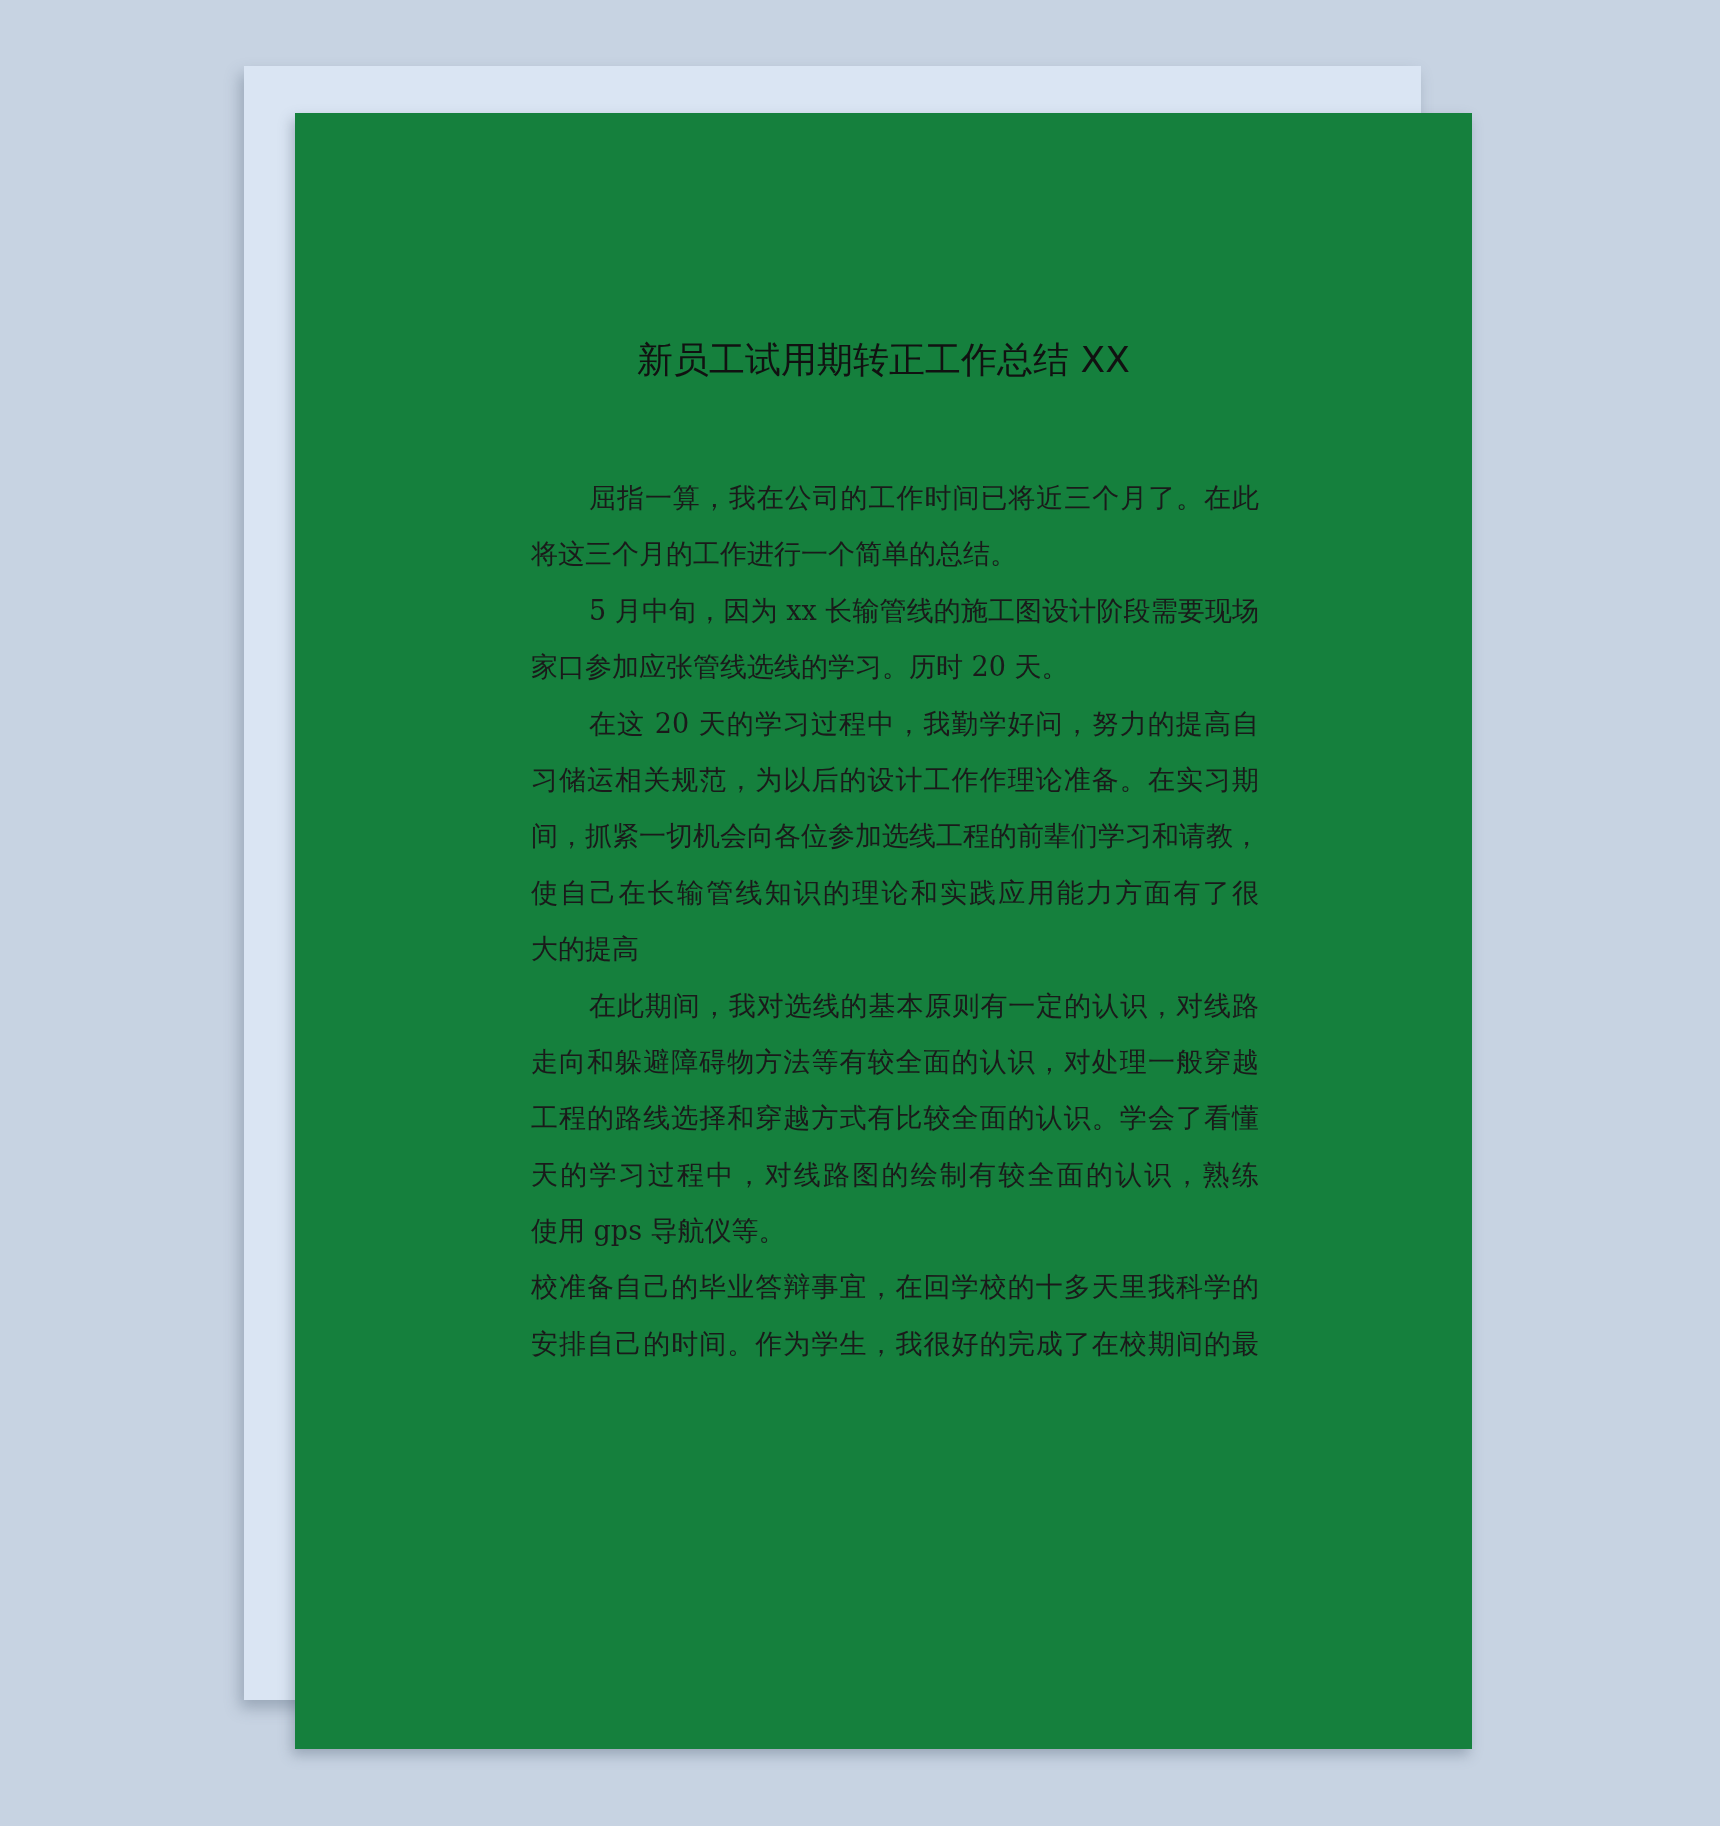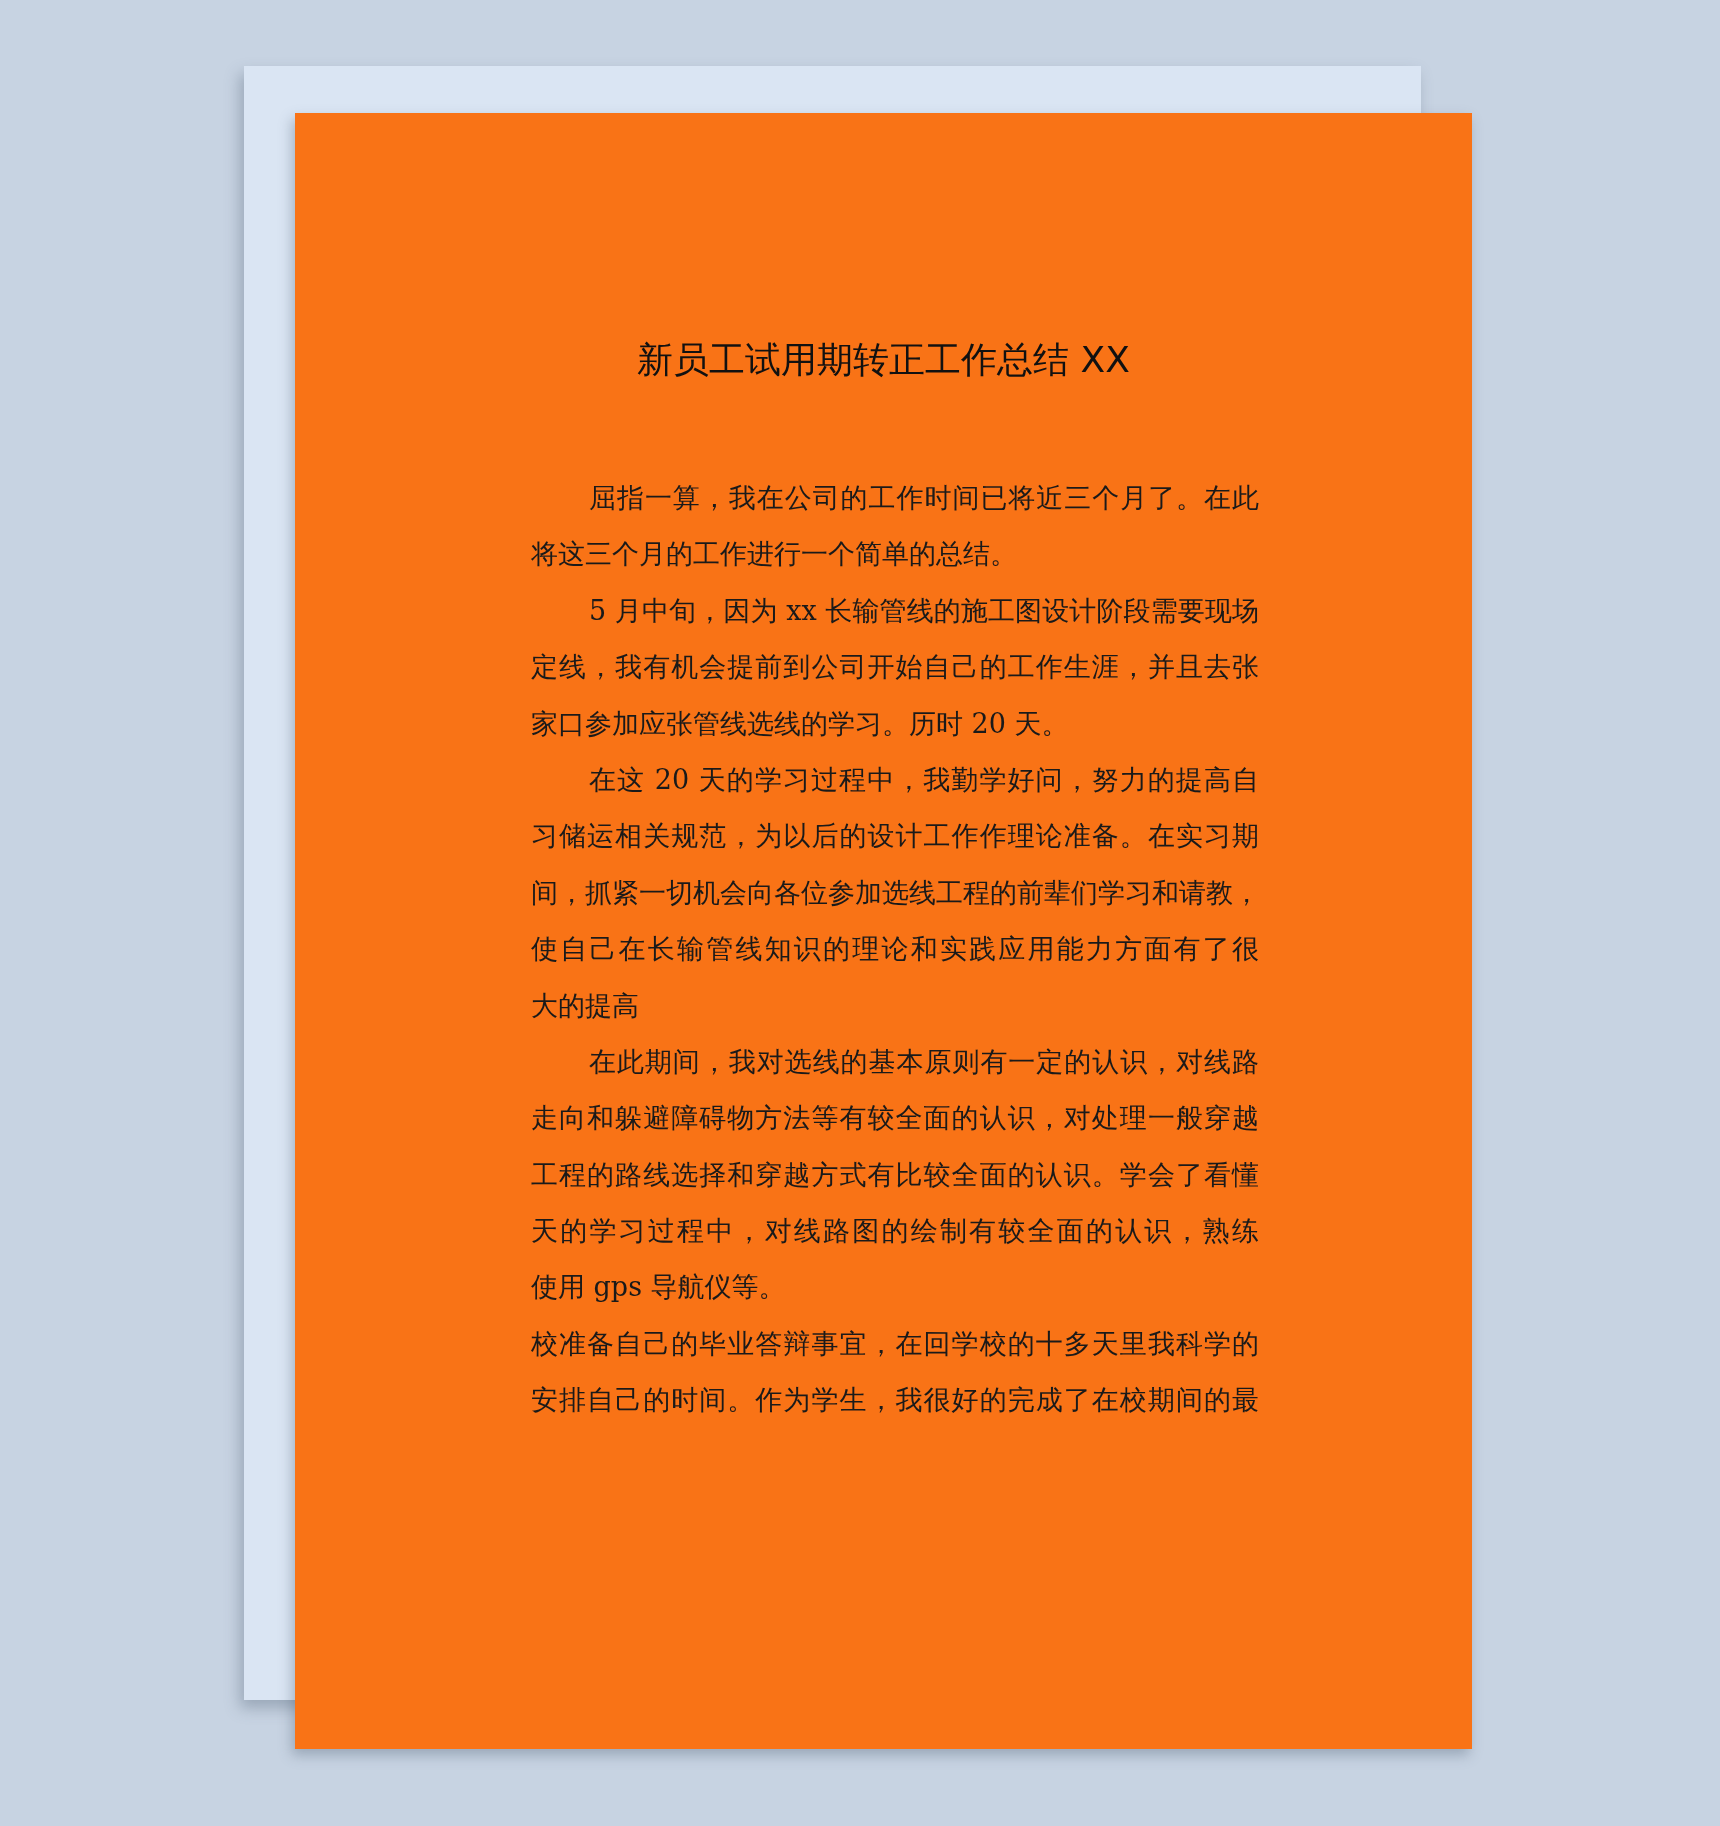--- a/index.html
+++ b/index.html
@@ -22,21 +22,21 @@
       height: 1634px;
       background: #dae5f3;
       box-shadow: -4px 8px 14px rgba(70, 85, 105, 0.35);
     }
     .front-page {
       position: absolute;
       left: 295px;
       top: 113px;
       width: 1177px;
       height: 1636px;
-      background: #f97316;
+      background: #15803d;
       box-shadow: -3px 6px 12px rgba(70, 85, 105, 0.35);
     }
     .doc-title {
       position: absolute;
       left: 0;
       top: 225px;
       width: 100%;
       text-align: center;
       font-family: "DejaVu Sans", "Liberation Sans", sans-serif;
       font-size: 36px;
@@ -72,21 +72,20 @@
 <body>
 
 <div class="back-page"></div>
 
 <div class="front-page">
   <div class="doc-title">新员工试用期转正工作总结 XX</div>
   <div class="doc-body" id="doc-body">
       <div class="doc-line indent">屈指一算，我在公司的工作时间已将近三个月了。在此</div>
       <div class="doc-line last">将这三个月的工作进行一个简单的总结。</div>
       <div class="doc-line indent">5 月中旬，因为 xx 长输管线的施工图设计阶段需要现场</div>
-      <div class="doc-line">定线，我有机会提前到公司开始自己的工作生涯，并且去张</div>
       <div class="doc-line last">家口参加应张管线选线的学习。历时 20 天。</div>
       <div class="doc-line indent">在这 20 天的学习过程中，我勤学好问，努力的提高自</div>
       <div class="doc-line">习储运相关规范，为以后的设计工作作理论准备。在实习期</div>
       <div class="doc-line">间，抓紧一切机会向各位参加选线工程的前辈们学习和请教，</div>
       <div class="doc-line">使自己在长输管线知识的理论和实践应用能力方面有了很</div>
       <div class="doc-line last">大的提高</div>
       <div class="doc-line indent">在此期间，我对选线的基本原则有一定的认识，对线路</div>
       <div class="doc-line">走向和躲避障碍物方法等有较全面的认识，对处理一般穿越</div>
       <div class="doc-line">工程的路线选择和穿越方式有比较全面的认识。学会了看懂</div>
       <div class="doc-line">天的学习过程中，对线路图的绘制有较全面的认识，熟练</div>

